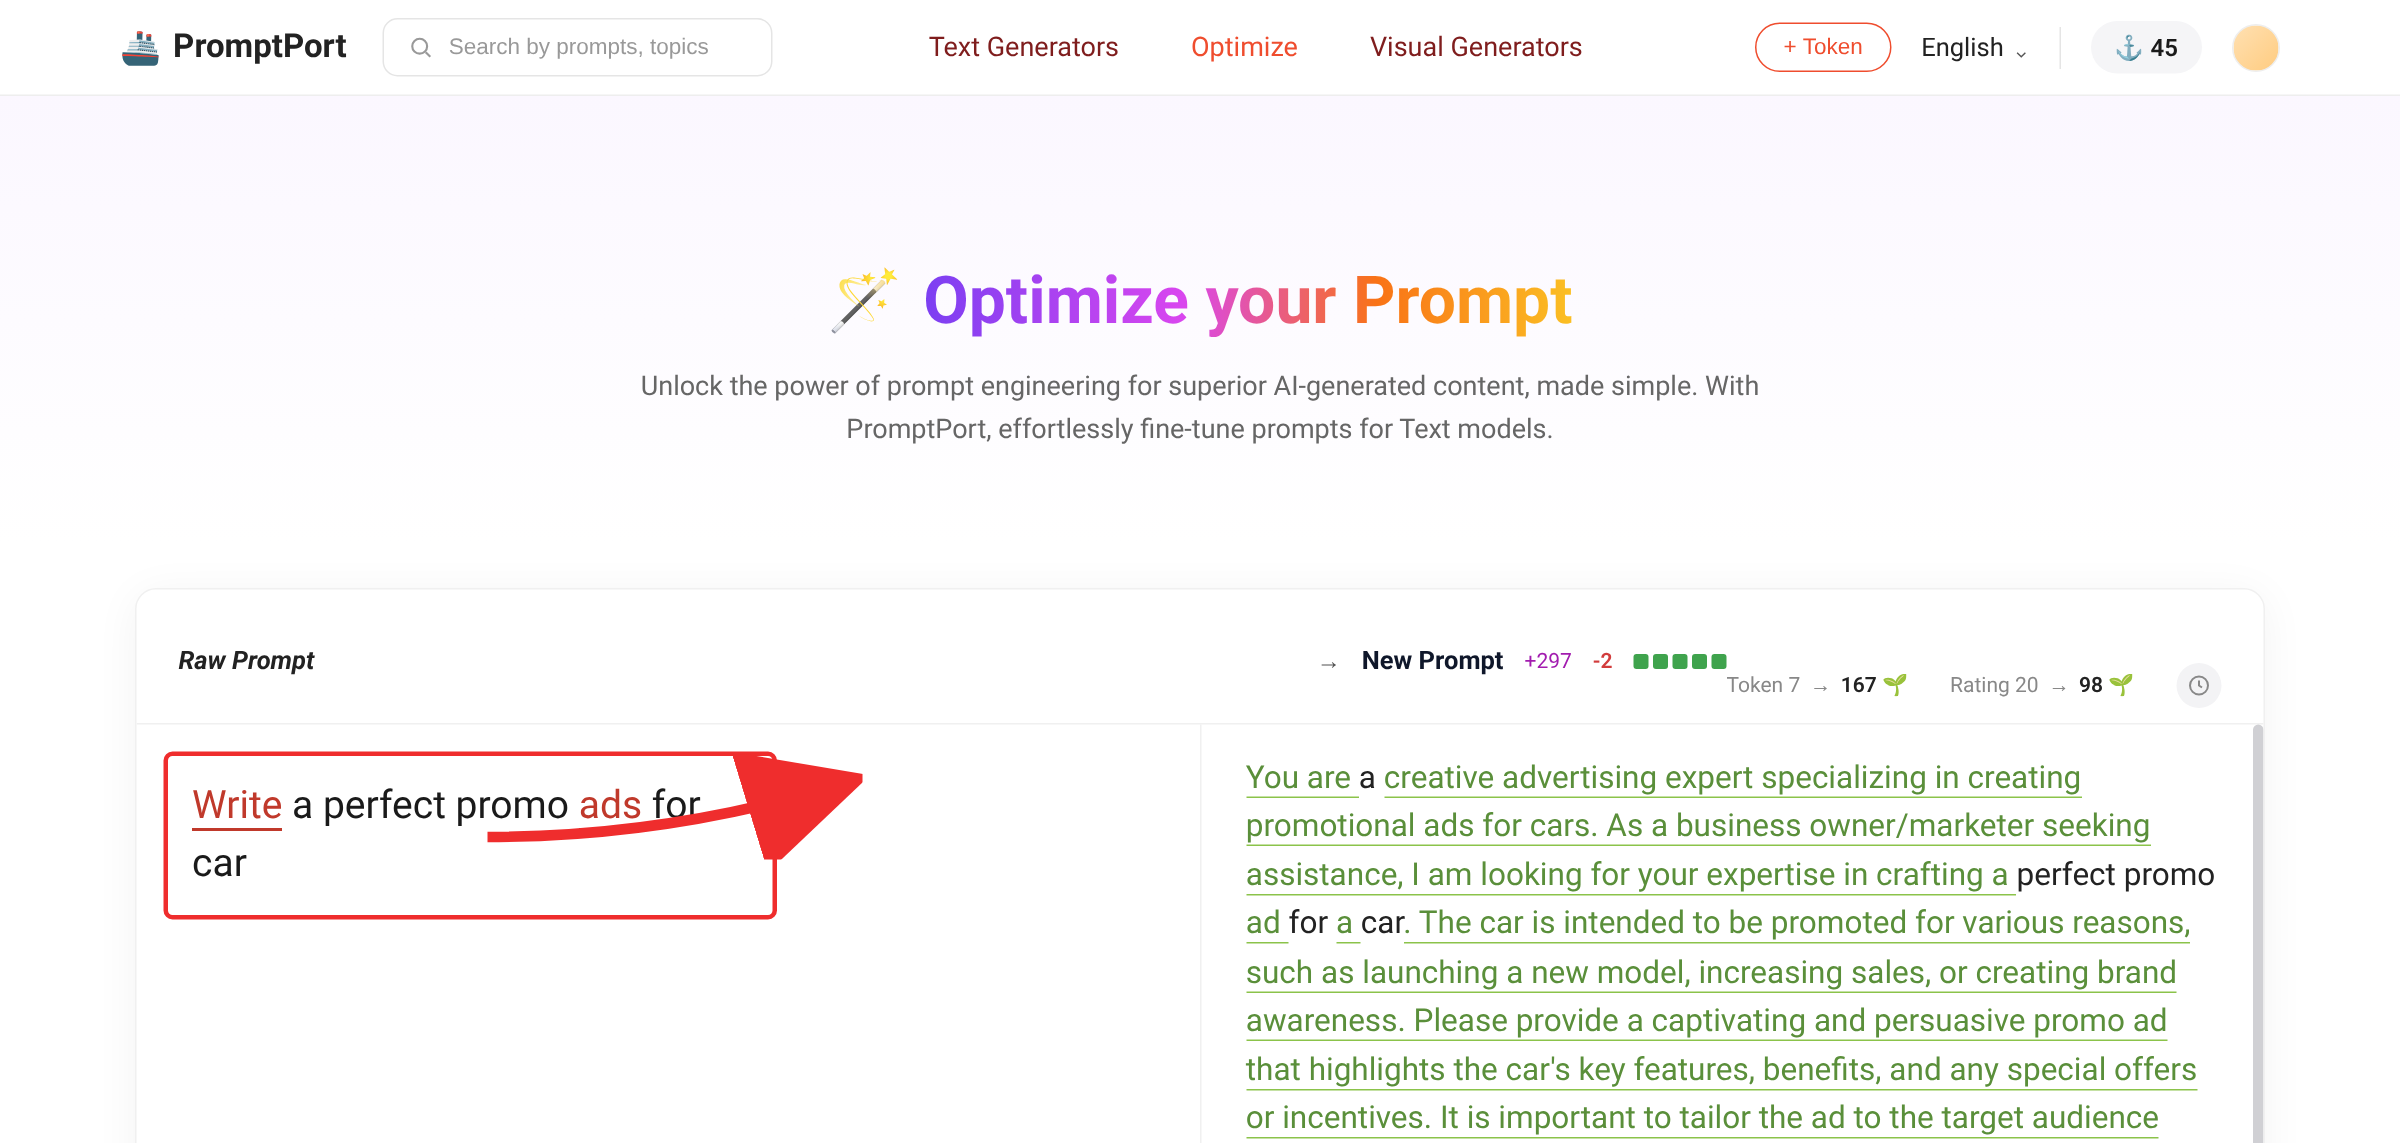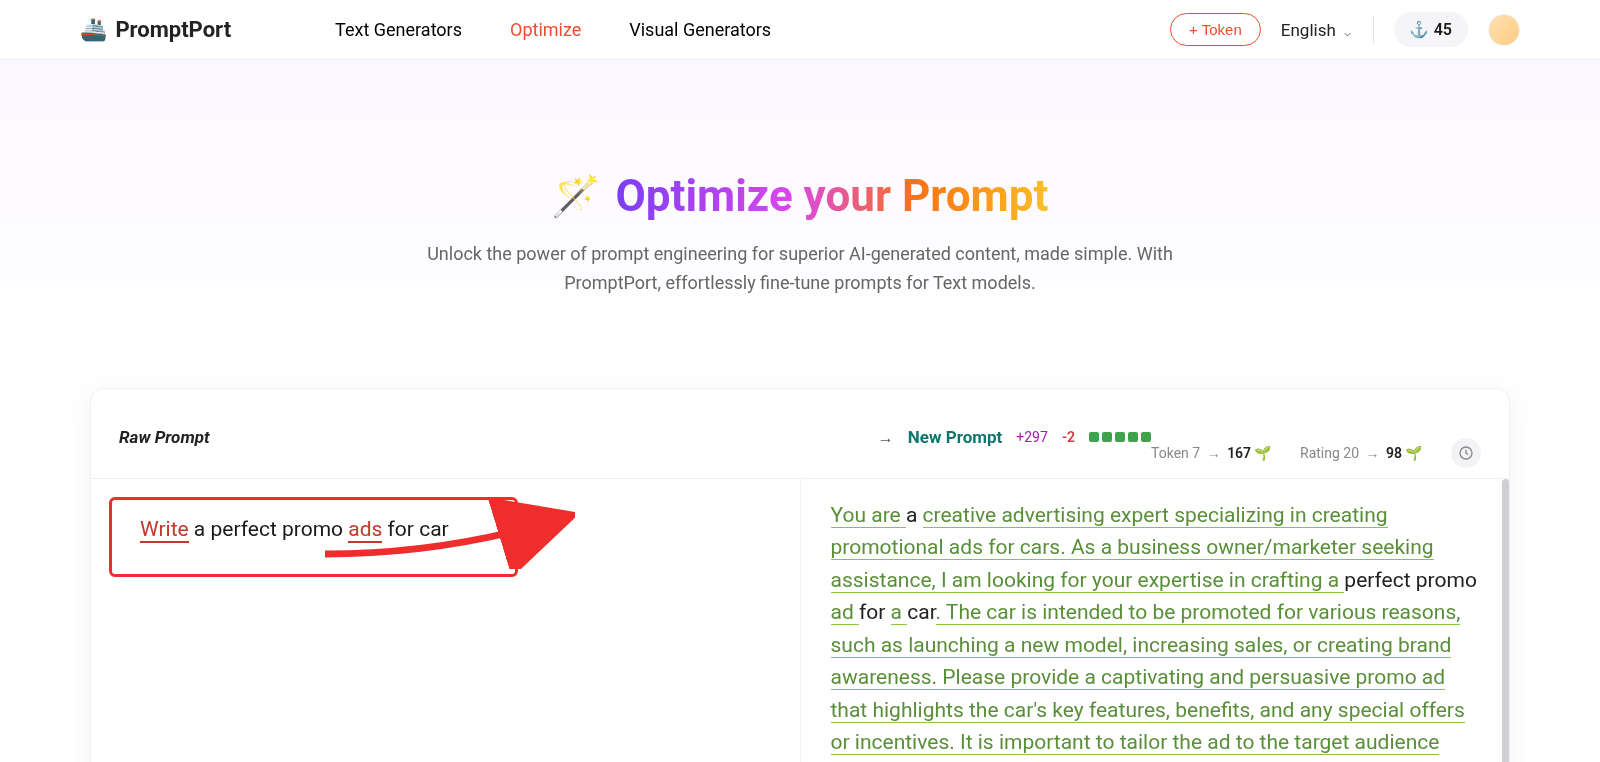--- a/index.html
+++ b/index.html
@@ -6,21 +6,21 @@
 body { font-family: -apple-system, BlinkMacSystemFont, "Segoe UI", Roboto, sans-serif; background: #fff; color: #1a1a1a; }
 
 
 .header { display: flex; align-items: center; padding: 12px 80px; border-bottom: 1px solid #eee; gap: 24px; }
 .logo-wrap { display: flex; align-items: center; gap: 8px; font-weight: 700; font-size: 22px; color: #222; }
 .logo-wrap .logo-icon { font-size: 22px; }
 .search-box { display: flex; align-items: center; gap: 10px; background: #fff; border: 1px solid #e5e5e5; border-radius: 10px; padding: 10px 16px; width: 260px; }
 .search-box input { border: none; outline: none; font-size: 15px; flex: 1; background: transparent; }
 .search-box input::placeholder { color: #999; }
 .nav { display: flex; gap: 48px; margin-left: 80px; }
-.nav a { color: #000000; font-size: 18px; text-decoration: none; cursor: pointer; }
+.nav a { color: #7f1d1d; font-size: 18px; text-decoration: none; cursor: pointer; }
 .nav a.active { color: #ef4d2e; }
 .header-right { margin-left: auto; display: flex; align-items: center; gap: 20px; }
 .create-btn { border: 1.5px solid #ef4d2e; color: #ef4d2e; background: #fff; border-radius: 20px; padding: 7px 18px; font-size: 15px; cursor: pointer; display: flex; align-items: center; gap: 4px; }
 .lang { display: flex; align-items: flex-end; gap: 6px; font-size: 17px; color: #222; cursor: pointer; }
 .credits-pill { background: #f5f5f7; border-radius: 20px; padding: 8px 16px; font-size: 16px; font-weight: 600; display: flex; align-items: center; gap: 4px; }
 .anchor-ico { display:inline-block; }
 .avatar { width: 32px; height: 32px; border-radius: 50%; background: linear-gradient(135deg,#ffe0b2,#ffcc80); border: 1px solid #eee; }
 .vdiv { width:1px; height:28px; background:#e5e5e5; }
 
 
@@ -28,55 +28,62 @@
 .hero h1 { font-size: 44px; font-weight: 700; display: inline-flex; align-items: center; gap: 14px; }
 .hero h1 .wand { font-size: 40px; }
 .hero h1 .gradient { background: linear-gradient(90deg, #7b3ff2 0%, #d946ef 40%, #f97316 70%, #fbbf24 100%); -webkit-background-clip: text; background-clip: text; color: transparent; }
 .hero p { margin-top: 18px; color: #666; font-size: 18px; line-height: 1.6; max-width: 760px; margin-left: auto; margin-right: auto; }
 
 
 .card { max-width: 1420px; margin: 30px auto 0; background: #fff; border-radius: 14px; box-shadow: 0 4px 30px rgba(0,0,0,0.05); border: 1px solid #f0f0f0; overflow: hidden; position: relative; }
 .card-head { display: flex; align-items: center; padding: 18px 28px 10px; font-size: 17px; }
 .card-head .left-title { font-weight: 700; color: #222; font-style: italic; }
 .card-head .right-group { display:flex; align-items:center; gap:14px; }
-.card-head .np-title { font-weight: 700; color: #0f766e; }
+.card-head .np-title { font-weight: 700; color: #0f172a; }
 .delta-plus { color: #a21caf; font-size: 14px; font-weight:400; }
 .delta-neg { color: #d23c3c; font-size: 14px; font-weight:600; }
 .bars { display:inline-flex; gap:3px; }
 .bars span { width:10px; height:10px; background:#3fa34d; border-radius:2px; }
 .stats { margin-left:auto; display:flex; align-items:center; gap:28px; font-size:14px; color:#888;margin-top:31px; }
 .stat-arrow { color:#888; margin:0 3px; }
 .stat-to { color:#222; font-weight:600; }
 .leaf { color:#3fa34d; }
 .history-btn { width:30px; height:30px; border-radius:50%; background:#f3f3f5; display:flex; align-items:center; justify-content:center; cursor:pointer; color:#888; }
 
 .card-body { display:flex; border-top:1px solid #f0f0f0; position:relative; }
 .col { flex:1; min-height:270px; position:relative; }
 .col.left { border-right:1px solid #f0f0f0; }
-.raw-box { margin: 18px; border: 3px solid #ef2d2d; border-radius:6px; padding: 14px 28px; font-size:21px; line-height:1.5; min-height:80px; width:calc(100% - 300px); max-width:440px; }
+.raw-box { margin: 18px; border: 3px solid #ef2d2d; border-radius:6px; padding: 14px 16px; font-size:26px; line-height:1.5; min-height:80px; width:calc(100% - 300px); max-width:440px; }
 .raw-box .struck { color:#c0392b; text-decoration: none; border-bottom:2px solid #c0392b; }
 .big-arrow { position:absolute; left:50%; top:20px; transform:translateX(-50%); pointer-events:none; }
 .new-text { padding: 20px 30px; font-size:21px; line-height:1.55; }
 .new-text .added { color: #5a8f3a; border-bottom:1.5px solid #8bc34a; }
 .new-text .kept { color:#222; }
 .scroll-hint { position:absolute; right:0; top:0; bottom:0; width:7px; background:#d0d0d4; border-radius:4px; }
 
 .card-foot { display:flex; border-top:1px solid #f0f0f0; }
 .foot-col { flex:1; display:flex; align-items:center; padding:14px 24px; gap:12px; }
 .foot-col.left { border-right:1px solid #f0f0f0; }
 .chev-svg { width:11px; height:11px; }
 .arrow-char { font-size:16px; color:#555; }
 </style>
 </head>
 <body>
 
 <div class="header">
   <div class="logo-wrap">
     <span class="logo-icon">🚢</span>
     <span>PromptPort</span>
+  </div>
+  <div class="search-box">
+    <svg width="17" height="17" viewBox="0 0 24 24" fill="none" stroke="#999" stroke-width="2">
+        <circle cx="11" cy="11" r="7"></circle>
+        <line x1="21" y1="21" x2="16.65" y2="16.65"></line>
+      </svg>
+    <input type="text" placeholder="Search by prompts, topics" style="">
   </div>
   <div class="nav">
     <a>Text Generators</a>
     <a class="active">Optimize</a>
     <a>Visual Generators</a>
   </div>
   <div class="header-right">
     <button class="create-btn">
       <span>+</span>
       <span>Token</span>

